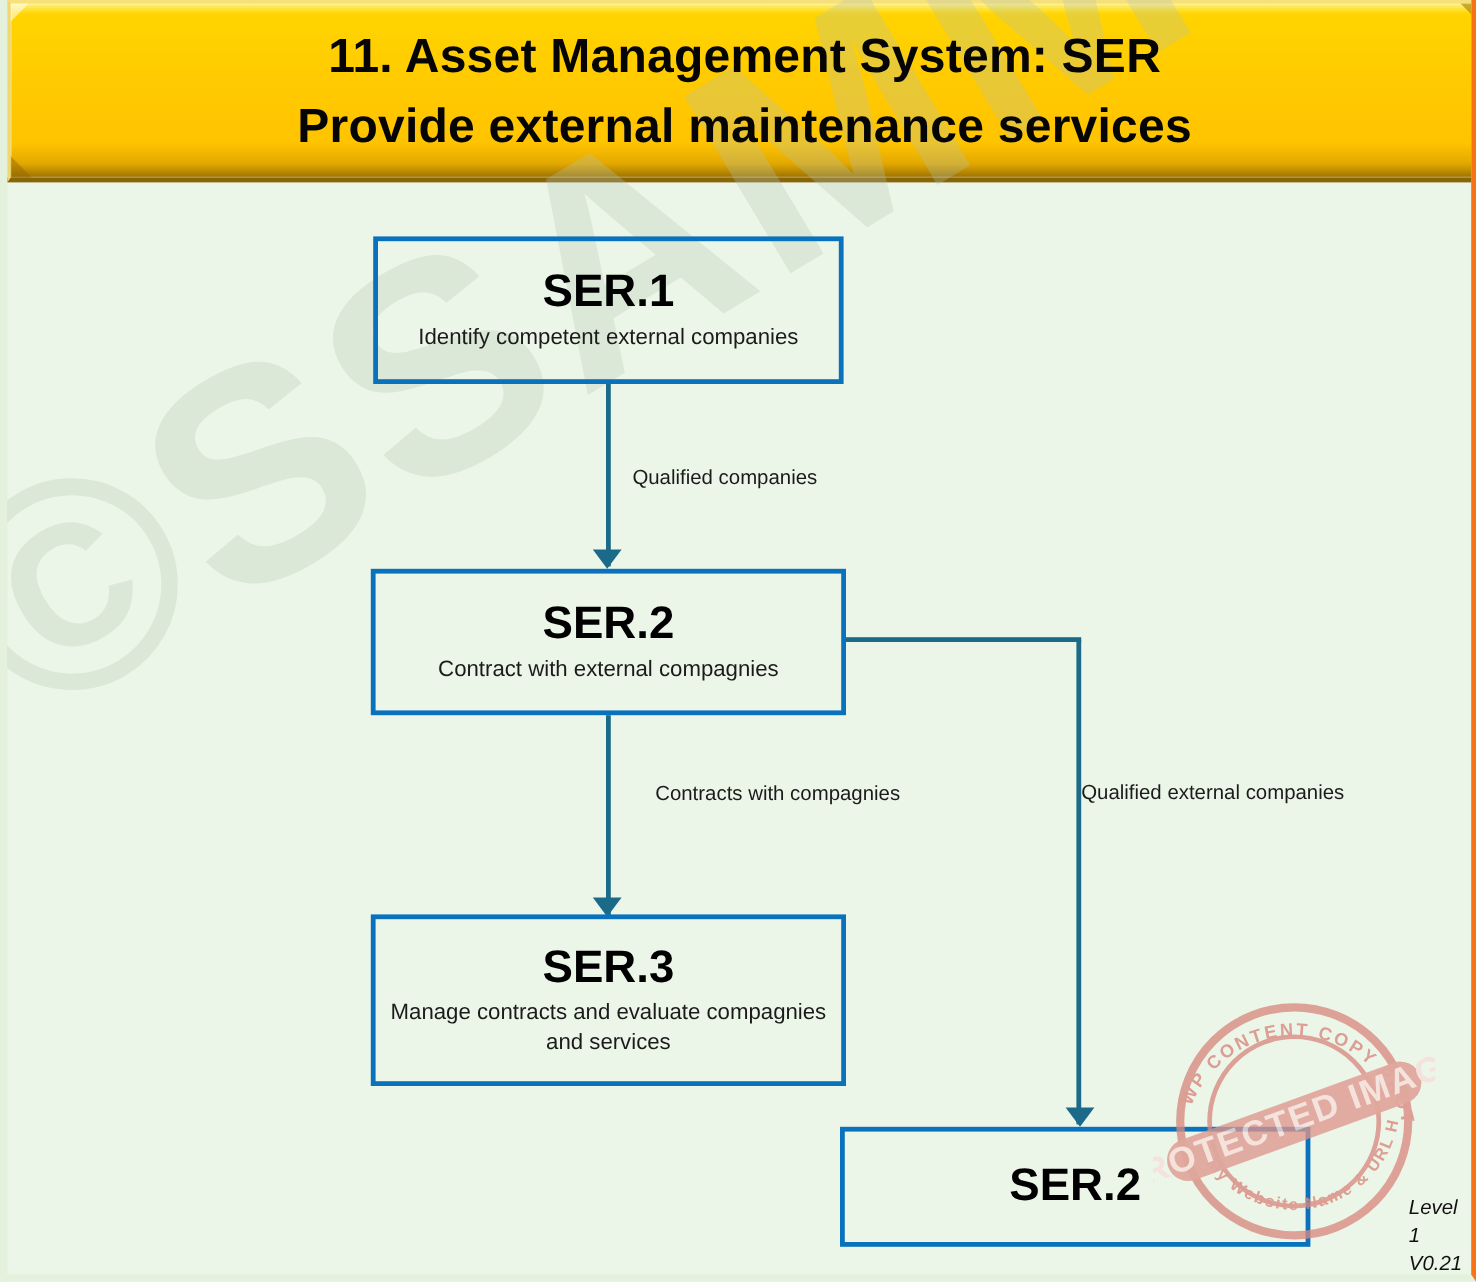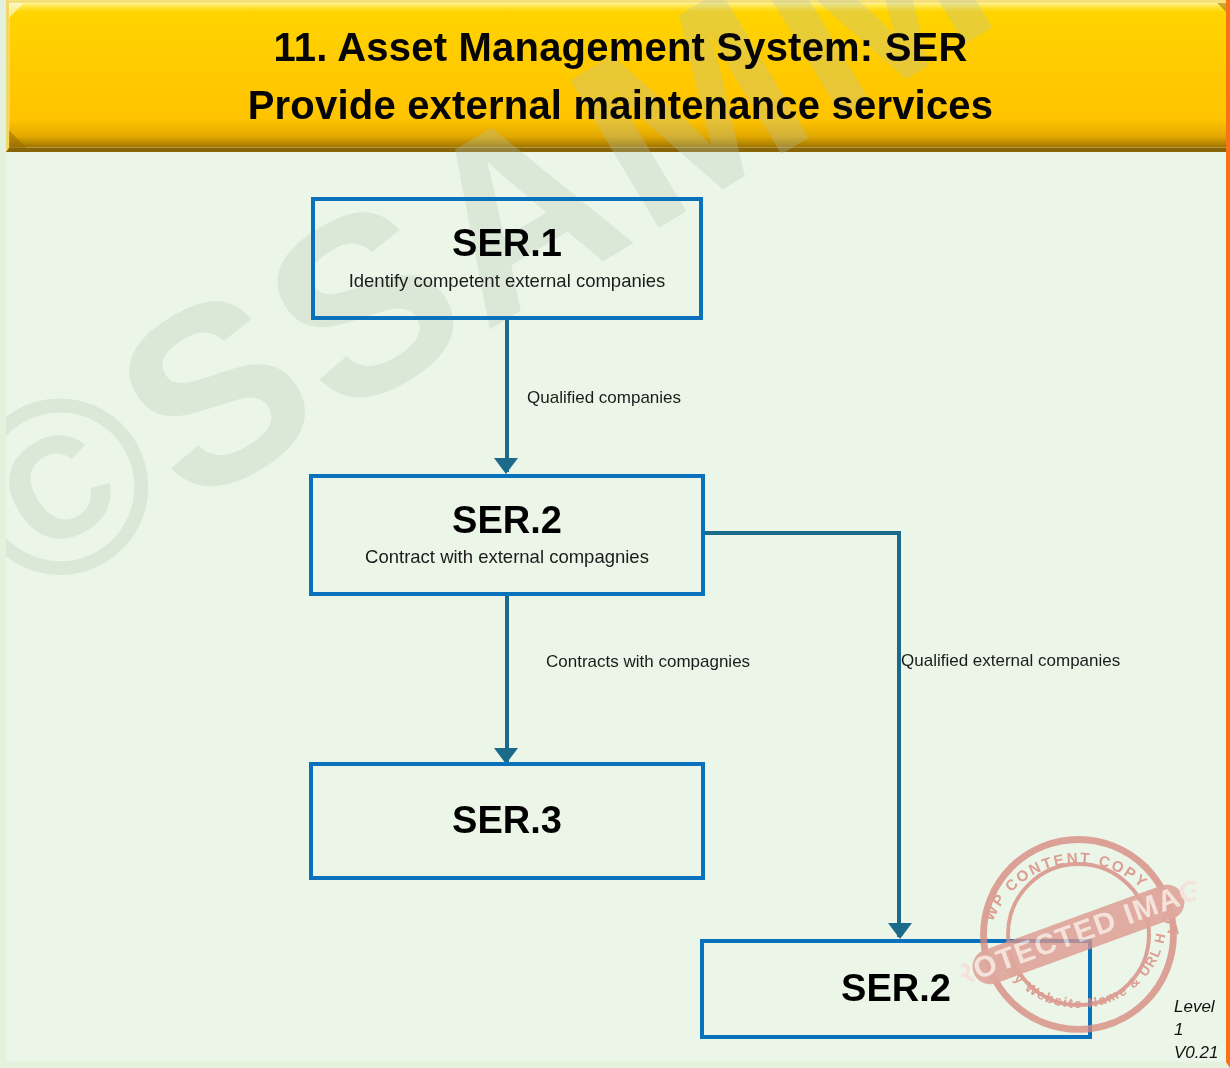--- a/index.html
+++ b/index.html
@@ -77,21 +77,21 @@
     background:transparent;
     display:flex;flex-direction:column;
     align-items:center;justify-content:center;
     text-align:center;
   }
   .node .code{font-size:38px;font-weight:bold;color:#000;line-height:1.1;}
   .node .desc{font-size:18.5px;color:#1b1b1b;line-height:1.35;margin-top:4px;padding:0 10px;}
 
   #node-ser1{left:305px;top:197px;width:392px;height:123px;}
   #node-ser2{left:303px;top:474px;width:396px;height:122px;}
-  #node-ser3{left:303px;top:762px;width:396px;height:118px;}
+  #node-ser3{left:303px;top:762px;width:396px;height:143px;}
   #node-ser2b{left:694px;top:939px;width:392px;height:100px;}
 
   
   .conn{position:absolute;background:#1b6a8a;}
   .vline{width:4px;}
   .hline{height:4px;}
   .arrowhead{
     position:absolute;width:0;height:0;
     border-left:12px solid transparent;
     border-right:12px solid transparent;
@@ -154,20 +154,21 @@
     <div class="desc">Identify competent external companies</div>
   </div>
 
   <div class="node" id="node-ser2">
     <div class="code">SER.2</div>
     <div class="desc">Contract with external compagnies</div>
   </div>
 
   <div class="node" id="node-ser3">
     <div class="code">SER.3</div>
+    <div class="desc">Manage contracts and evaluate compagnies and services</div>
   </div>
 
   <div class="node" id="node-ser2b">
     <div class="code">SER.2</div>
   </div>
 
   <svg id="stamp" viewBox="0 0 240 240">
     <defs>
       <path id="arc-top" d="M 28 124 A 94 94 0 0 1 212 124"></path>
       <path id="arc-bot" d="M 32 126 A 90 90 0 0 0 208 126"></path>

